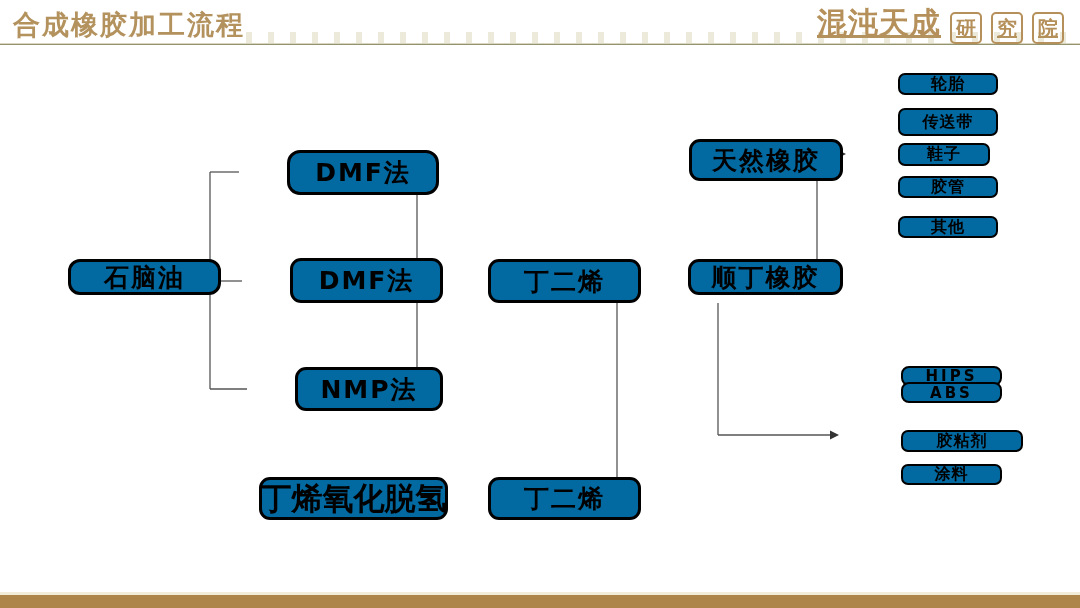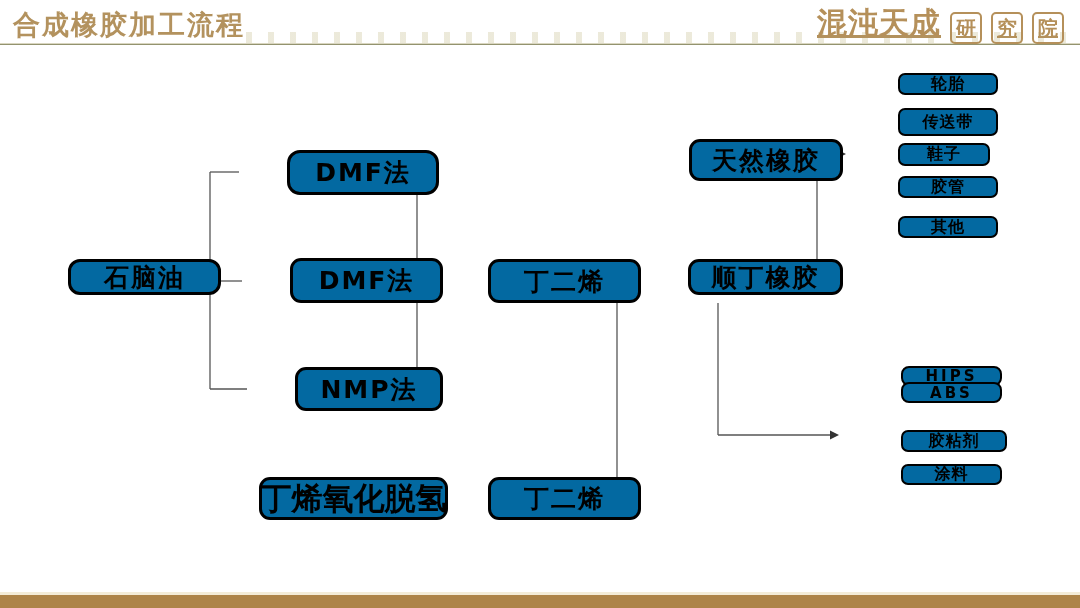--- a/index.html
+++ b/index.html
@@ -134,16 +134,16 @@
 <div class="node" style="left:440px;top:477px;width:153px;height:43px;">丁二烯</div>
 
 <div class="node small" style="left:850px;top:73px;width:100px;height:22px;">轮胎</div>
 <div class="node small" style="left:850px;top:108px;width:100px;height:28px;">传送带</div>
 <div class="node small" style="left:850px;top:143px;width:92px;height:23px;">鞋子</div>
 <div class="node small" style="left:850px;top:176px;width:100px;height:22px;">胶管</div>
 <div class="node small" style="left:850px;top:216px;width:100px;height:22px;">其他</div>
 
 <div class="node small latin" style="left:853px;top:366px;width:101px;height:20px;">HIPS</div>
 <div class="node small latin" style="left:853px;top:382px;width:101px;height:21px;">ABS</div>
-<div class="node small" style="left:853px;top:430px;width:106px;height:22px;">胶粘剂</div>
+<div class="node small" style="left:853px;top:430px;width:122px;height:22px;">胶粘剂</div>
 <div class="node small" style="left:853px;top:464px;width:101px;height:21px;">涂料</div>
 
 <div class="footer-bar"></div>
 
 </body></html>

